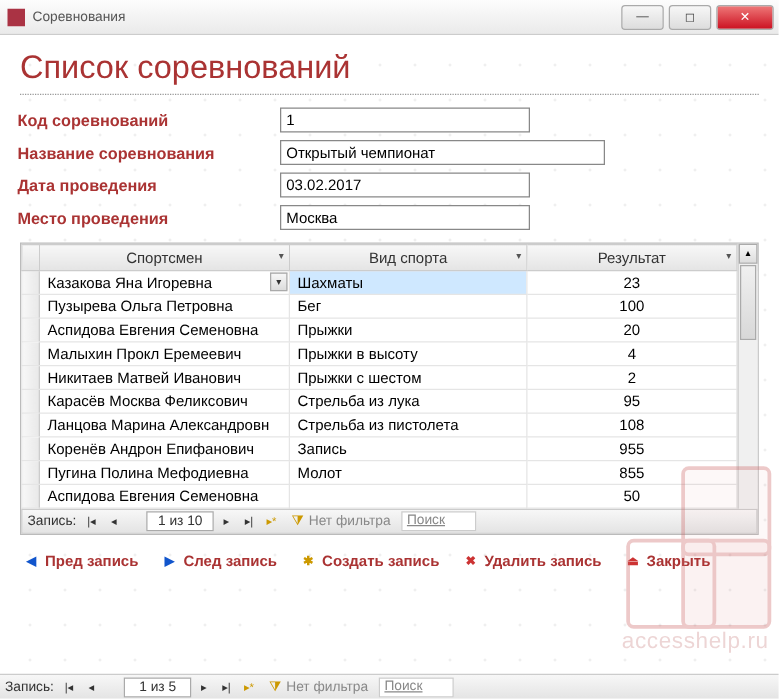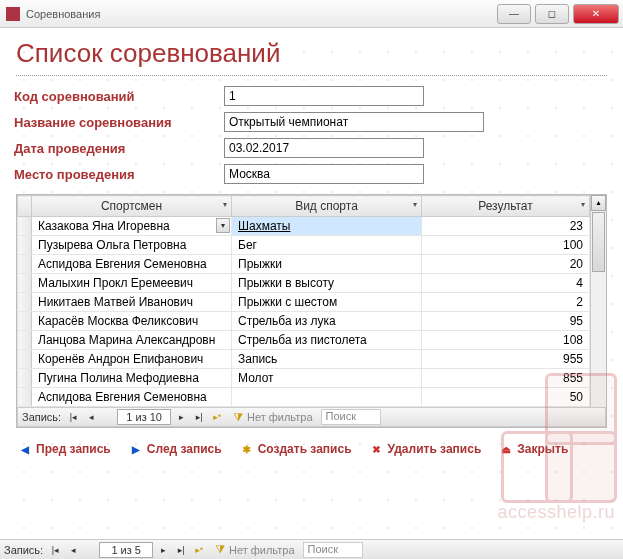--- a/index.html
+++ b/index.html
@@ -20,38 +20,38 @@
 .form-row { display: flex; align-items: center; margin-bottom: 6px; }
 .form-label { width: 210px; color: #a33; font-weight: bold; font-size: 13px; }
 .form-input { flex: 0 0 200px; height: 20px; border: 1px solid #888; padding: 1px 4px; font-size: 12px; background: #fff; }
 
 .grid-wrap { border: 1px solid #bbb; margin: 10px 2px 0 2px; background: #fff; position: relative; }
 .grid-scroll { overflow: hidden; height: 212px; }
 table.grid { border-collapse: collapse; width: 100%; font-size: 12px; }
 table.grid th { background: linear-gradient(#f7f7f7,#e4e4e4); border: 1px solid #ccc; font-weight: normal; color: #333; padding: 3px 6px; text-align: center; position: relative; }
 table.grid th .drop { position: absolute; right: 4px; top: 4px; font-size: 8px; color: #555; }
 table.grid td { border: 1px solid #e5e5e5; padding: 2px 6px; height: 19px; white-space: nowrap; overflow: hidden; margin-left: 40px; }
-table.grid td.num { text-align: right; }
+table.grid td.num { text-align: center; }
 table.grid td.rowhead { width: 14px; background: linear-gradient(90deg,#f7f7f7,#e8e8e8); border-right: 1px solid #ccc; }
-tr.sel td.c2 { background: #cfe8ff; text-decoration: underline; }
+tr.sel td.c2 { background: #cfe8ff; }
 .cell-dd { position: relative; }
 .cell-dd .dd { position: absolute; right: 1px; top: 1px; width: 14px; height: 15px; border: 1px solid #aaa; background: linear-gradient(#f7f7f7,#ddd); font-size: 8px; text-align: center; line-height: 13px; color: #333; }
 
 .grid-vscroll { position: absolute; right: 0; top: 0; width: 16px; height: 212px; background: #f0f0f0; border-left: 1px solid #ccc; }
 .grid-vscroll .vbtn { height: 16px; border: 1px solid #aaa; background: linear-gradient(#f7f7f7,#ddd); font-size: 8px; text-align: center; line-height: 14px; }
 .grid-vscroll .thumb { height: 60px; margin: 1px; border: 1px solid #aaa; background: linear-gradient(#f0f0f0,#d8d8d8); }
 
 .navbar { height: 20px; background: linear-gradient(#f7f7f7,#e4e4e4); border-top: 1px solid #ccc; display: flex; align-items: center; font-size: 11px; color: #333; padding: 0 4px; gap: 2px; }
 .navbar.inner { border: 1px solid #ccc; border-top: 1px solid #ccc; }
 .navbar .lbl { margin-right: 2px; }
 .navbtn { width: 16px; height: 16px; border: 1px solid transparent; display: inline-flex; align-items: center; justify-content: center; font-size: 9px; color: #333; background: transparent; }
 .nav-counter { border: 1px solid #aaa; background: #fff; padding: 0 6px; height: 16px; line-height: 14px; min-width: 54px; text-align: center; margin-left: 16px; }
 .navbar .filter-icon { color: #c90; margin-left: 6px; margin-right: 2px; }
 .navbar .filter-txt { color: #888; }
-.navbar .search { border: 1px solid #ccc; background: #fff; height: 16px; padding: 0 4px; margin-left: 6px; color: #888; min-width: 60px; }
+.navbar .search { border: 1px solid #ccc; background: #fff; height: 16px; padding: 0 4px; margin-left: 6px; color: #888; min-width: 60px; text-decoration: underline; }
 
 .action-row { display: flex; gap: 18px; margin: 14px 4px 8px 4px; align-items: center; }
 .action { color: #a33; font-weight: bold; font-size: 12px; display: flex; align-items: center; gap: 4px; }
 .action .ic { width: 14px; height: 14px; display: inline-flex; align-items: center; justify-content: center; font-size: 10px; }
 .ic-prev { color: #15c; }
 .ic-next { color: #15c; }
 .ic-new { color: #c90; }
 .ic-del { color: #c33; }
 .ic-close { color: #c33; }
 

